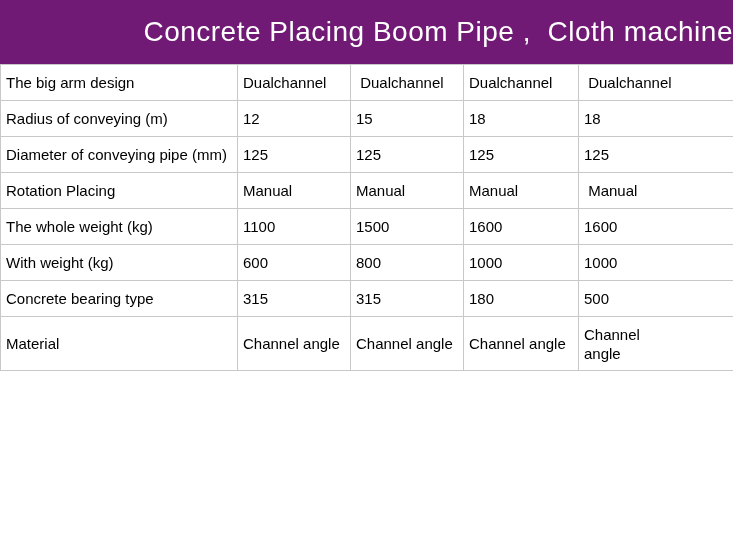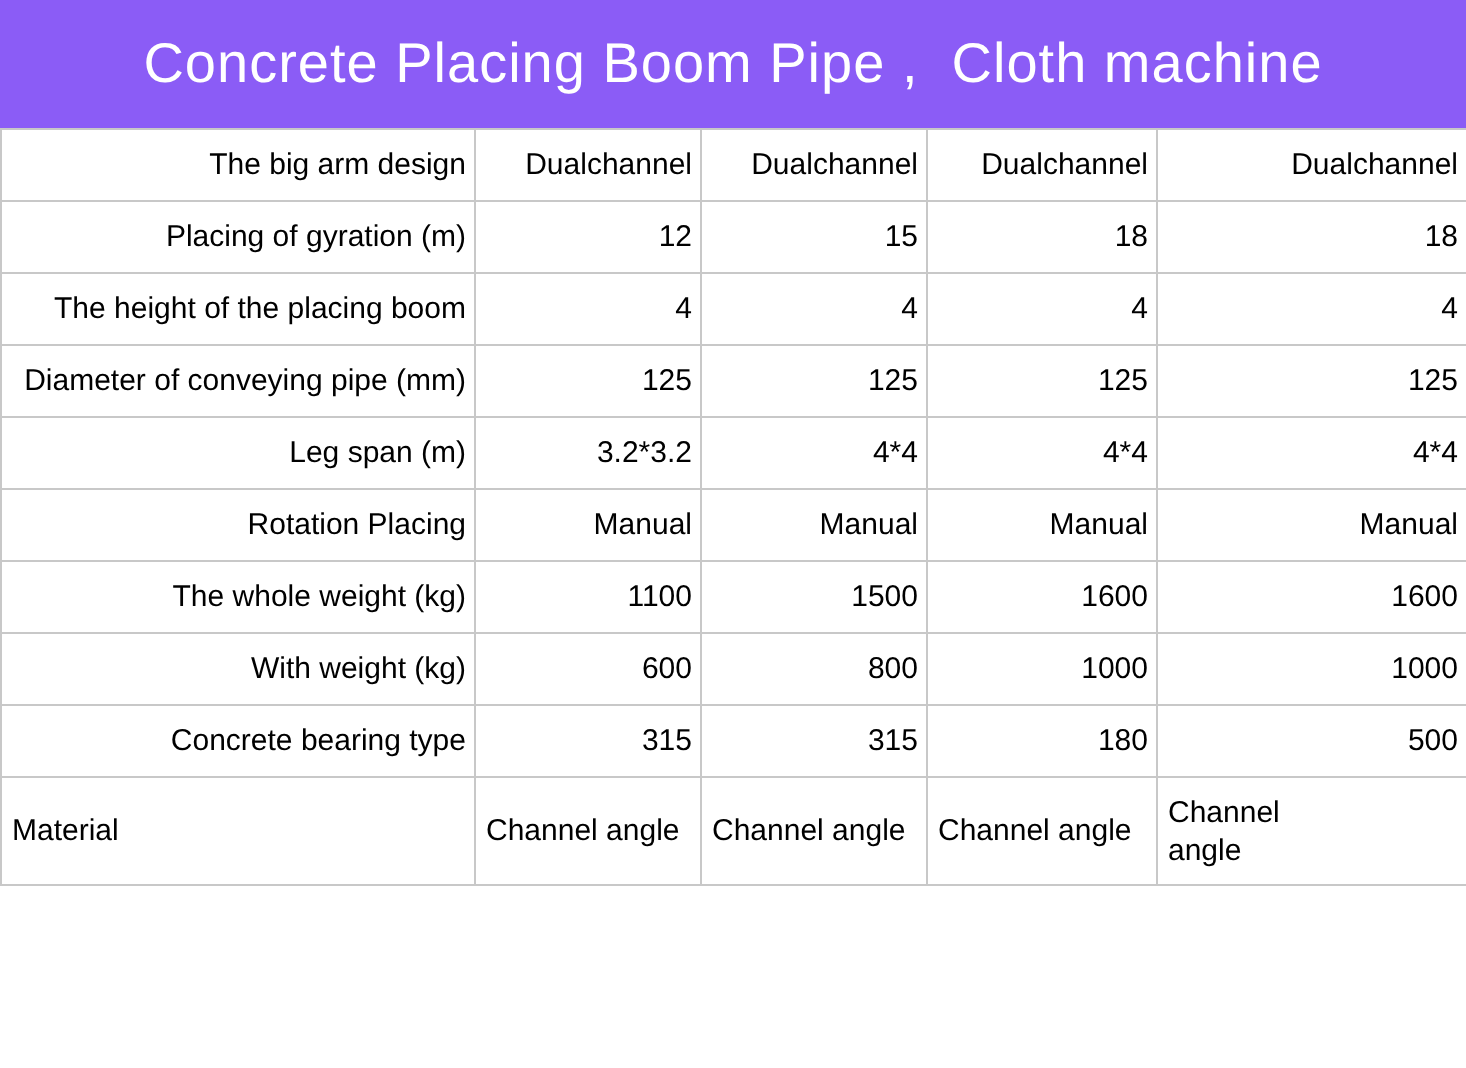--- a/index.html
+++ b/index.html
@@ -10,24 +10,24 @@
   }
   .page {
     width: 733px;
     height: 534px;
     background: #ffffff;
     overflow: hidden;
   }
   .banner {
     width: 733px;
     height: 64px;
-    background: #8b5cf6;
+    background: #701a75;
     display: flex;
     align-items: center;
-    justify-content: center;
+    justify-content: flex-end;
     box-sizing: border-box;
   }
   .banner-title {
     color: #FFFFFF;
     font-size: 28px;
     letter-spacing: 0.5px;
     white-space: pre;
   }
   table.spec-table {
     width: 733px;
@@ -44,21 +44,21 @@
     white-space: pre-wrap;
     overflow: hidden;
     box-sizing: border-box;
   }
   col.c-label { width: 237px; }
   col.c-v1 { width: 113px; }
   col.c-v2 { width: 113px; }
   col.c-v3 { width: 115px; }
   col.c-v4 { width: 155px; }
   tr.row-header   { height: 56px; }
-  tr.row-normal   { height: 36px; text-align: right; }
+  tr.row-normal   { height: 36px; }
   tr.row-material { height: 54px; margin-top: 16px; }
 </style>
 </head>
 <body>
 
 <div class="page">
 
   <div class="banner">
     <div class="banner-title">Concrete Placing Boom Pipe ,  Cloth machine</div>
   </div>
@@ -73,46 +73,32 @@
     </colgroup>
     <tbody>
       <tr class="row-normal">
         <td>The big arm design</td>
         <td>Dualchannel</td>
         <td> Dualchannel</td>
         <td>Dualchannel</td>
         <td> Dualchannel</td>
       </tr>
       <tr class="row-normal">
-        <td>Placing of gyration (m)</td>
+        <td>Radius of conveying (m)</td>
         <td>12</td>
         <td>15</td>
         <td>18</td>
         <td>18</td>
-      </tr>
-      <tr class="row-normal">
-        <td>The height of the placing boom</td>
-        <td>4</td>
-        <td>4</td>
-        <td>4</td>
-        <td>4</td>
       </tr>
       <tr class="row-normal">
         <td>Diameter of conveying pipe (mm)</td>
         <td>125</td>
         <td>125</td>
         <td>125</td>
         <td>125</td>
-      </tr>
-      <tr class="row-normal">
-        <td>Leg span (m)</td>
-        <td>3.2*3.2</td>
-        <td>4*4</td>
-        <td>4*4</td>
-        <td>4*4</td>
       </tr>
       <tr class="row-normal">
         <td>Rotation Placing</td>
         <td>Manual</td>
         <td>Manual</td>
         <td>Manual</td>
         <td> Manual</td>
       </tr>
       <tr class="row-normal">
         <td>The whole weight (kg)</td>

